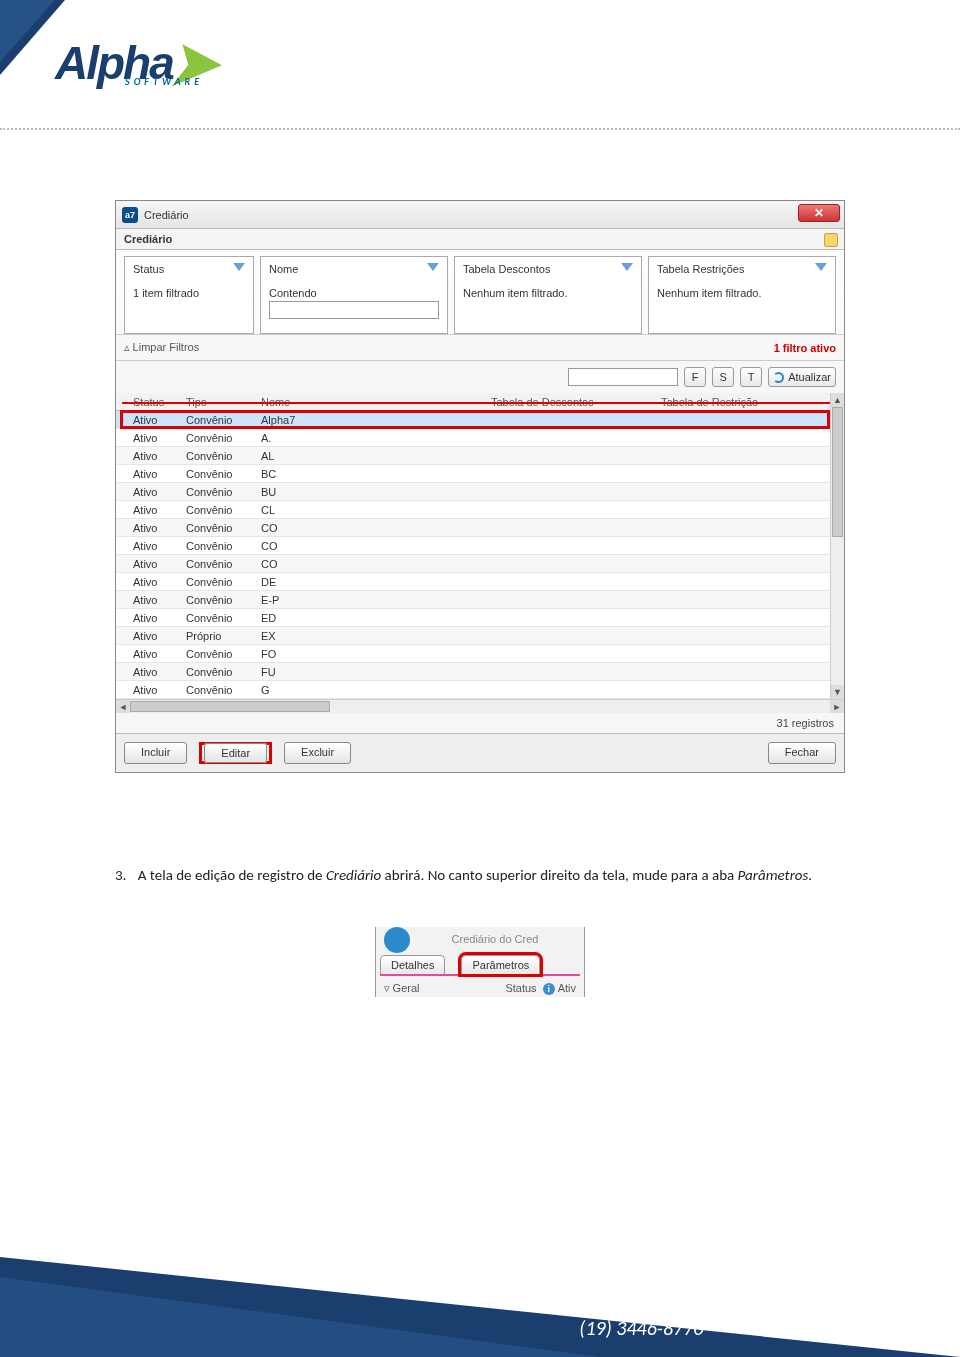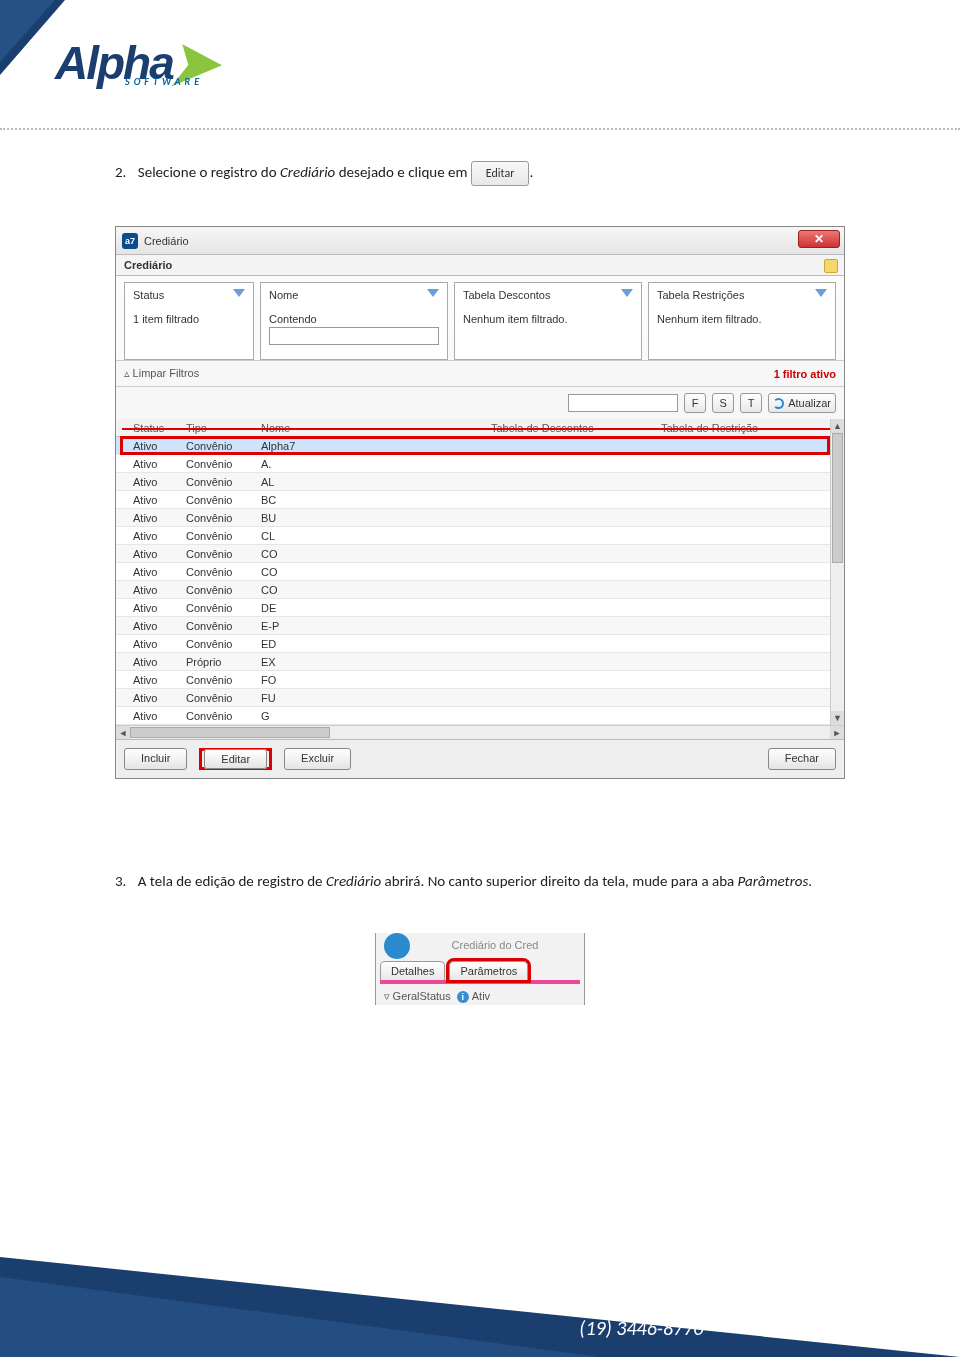--- a/index.html
+++ b/index.html
@@ -347,42 +347,42 @@
   }
   .ss2-blue {
     width: 26px; height: 26px;
     background: #2b8acb;
     border-radius: 50%;
     position: absolute;
     left: 4px; top: -4px;
   }
   .tabs2 {
     display: flex;
-    gap: 4px;
+    gap: 16px;
     margin-top: 2px;
   }
   .tab2 {
     border: 1px solid #999;
     border-bottom: none;
     background: linear-gradient(#fff,#e8e8e8);
     border-radius: 5px 5px 0 0;
     padding: 3px 10px;
     font-size: 11px;
     color: #333;
   }
   .tab2.redbox {
     outline: 3px solid #d00;
   }
   .geral-line {
-    border-top: 4px solid #ec4899;
+    border-top: 2px solid #ec4899;
     padding: 6px 4px 2px 4px;
     font-size: 11px;
     color: #555;
     display: flex;
-    justify-content: flex-start;
+    justify-content: space-between;
   }
   .geral-line .st {
     font-size: 11px;
     color: #555;
   }
   .info-icon {
     width: 12px; height: 12px;
     border-radius: 50%;
     background: #3a8dd0;
     color: #fff;
@@ -448,25 +448,20 @@
 <div class="header-triangle"></div>
 <div class="header-triangle2"></div>
 <div class="logo">
   <span>Alpha</span><span class="swoosh">➤</span>
 </div>
 <div class="logo-sub">SOFTWARE</div>
 <div class="dotted-line"></div>
 
 <div class="content">
 
-  <p class="step">
-    <span class="num">2.</span>
-    <span>Selecione o registro do </span><em>Crediário</em><span> desejado e clique em </span>
-    <span class="inline-btn">Editar</span>.
-  </p>
 
   <div class="screenshot1">
     <div class="win-titlebar">
       <span class="app-icon">a7</span>
       <span>Crediário</span>
       <span class="win-close">✕</span>
     </div>
     <div class="menubar">
       <span>Crediário</span>
       <span class="help-icon"></span>
@@ -672,20 +667,23 @@
         <div class="arrow-down">▼</div>
       </div>
     </div>
 
     <div class="hscroll">
       <div class="al">◄</div>
       <div class="tr"></div>
       <div class="ar">►</div>
     </div>
 
+    <div class="status-line">
+      <span>31 registros</span>
+    </div>
 
     <div class="action-bar">
       <span class="a-btn">Incluir</span>
       <span class="red-box-btn">
         <span class="a-btn">Editar</span>
       </span>
       <span class="a-btn">Excluir</span>
       <span class="spacer"></span>
       <span class="a-btn">Fechar</span>
     </div>

